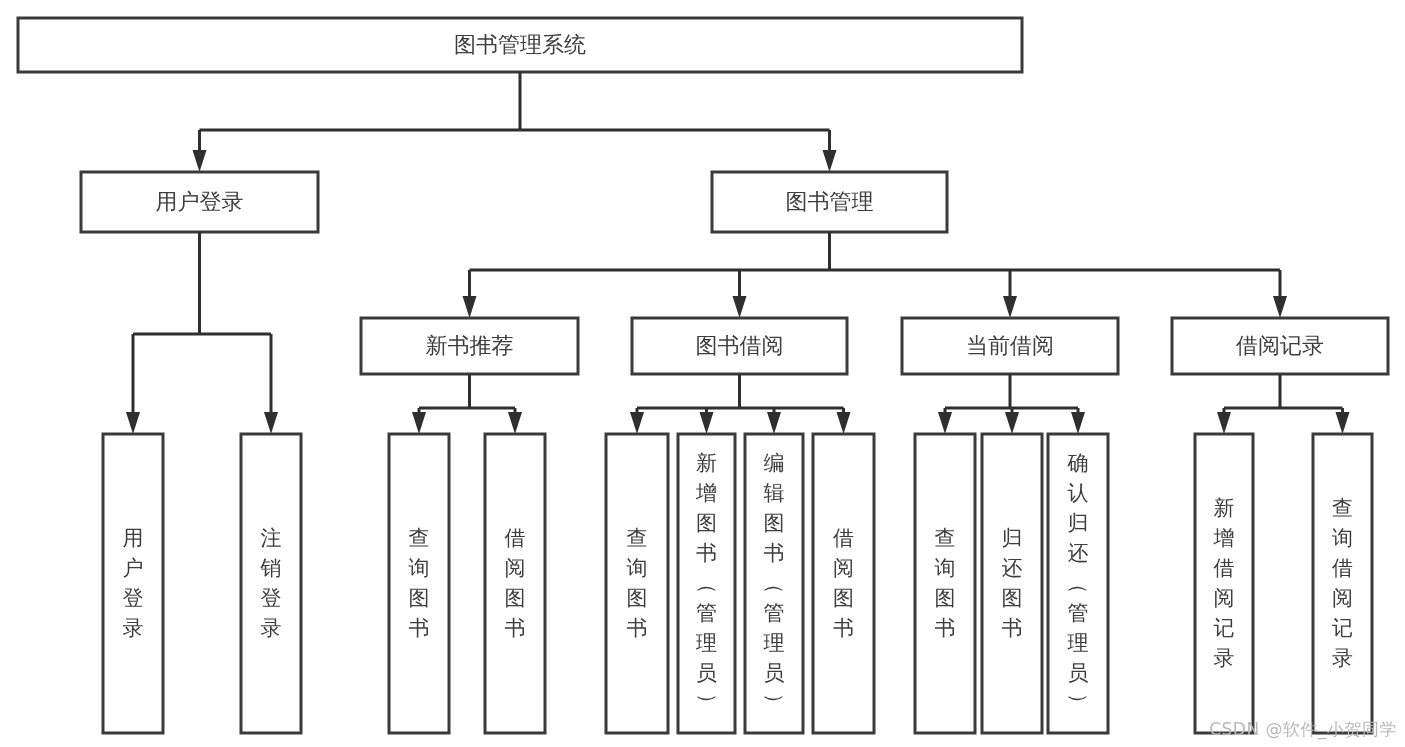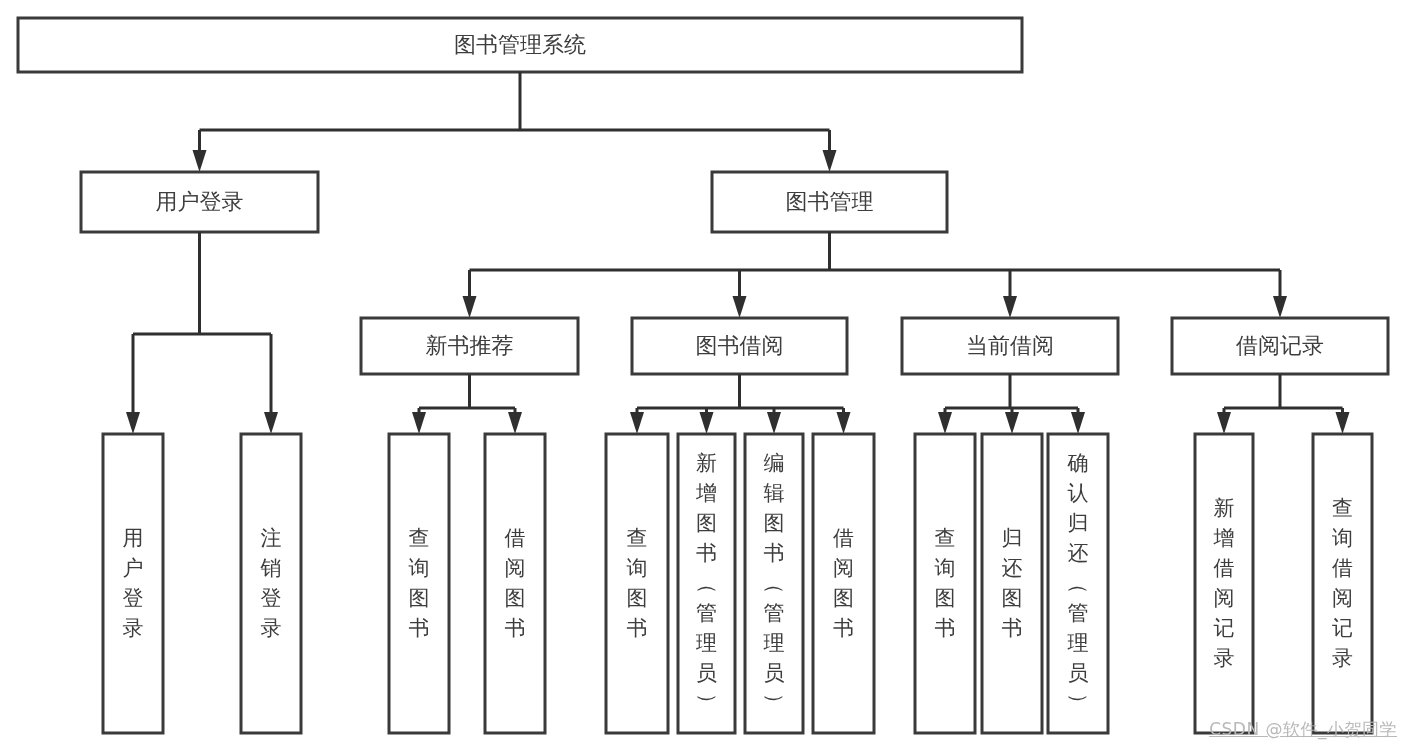--- a/index.html
+++ b/index.html
@@ -55,21 +55,20 @@
   }
   .watermark-text {
     position: absolute;
     right: 8px;
     bottom: 6px;
     font-family: "DejaVu Sans", "Liberation Sans", sans-serif;
     font-size: 17px;
     color: #b9b9b9;
     white-space: nowrap;
     letter-spacing: 0.5px;
-    text-decoration: underline;
   }
 </style>
 </head>
 <body>
 
 <div id="diagram-root">
   <svg class="diagram-canvas" id="diagram-svg" viewBox="0 0 1405 747" xmlns="http://www.w3.org/2000/svg">
       <g>
         <rect x="18" y="18" width="1004" height="54" class="node-box"></rect>
         <text x="520" y="46" class="node-label horizontal">图书管理系统</text>

